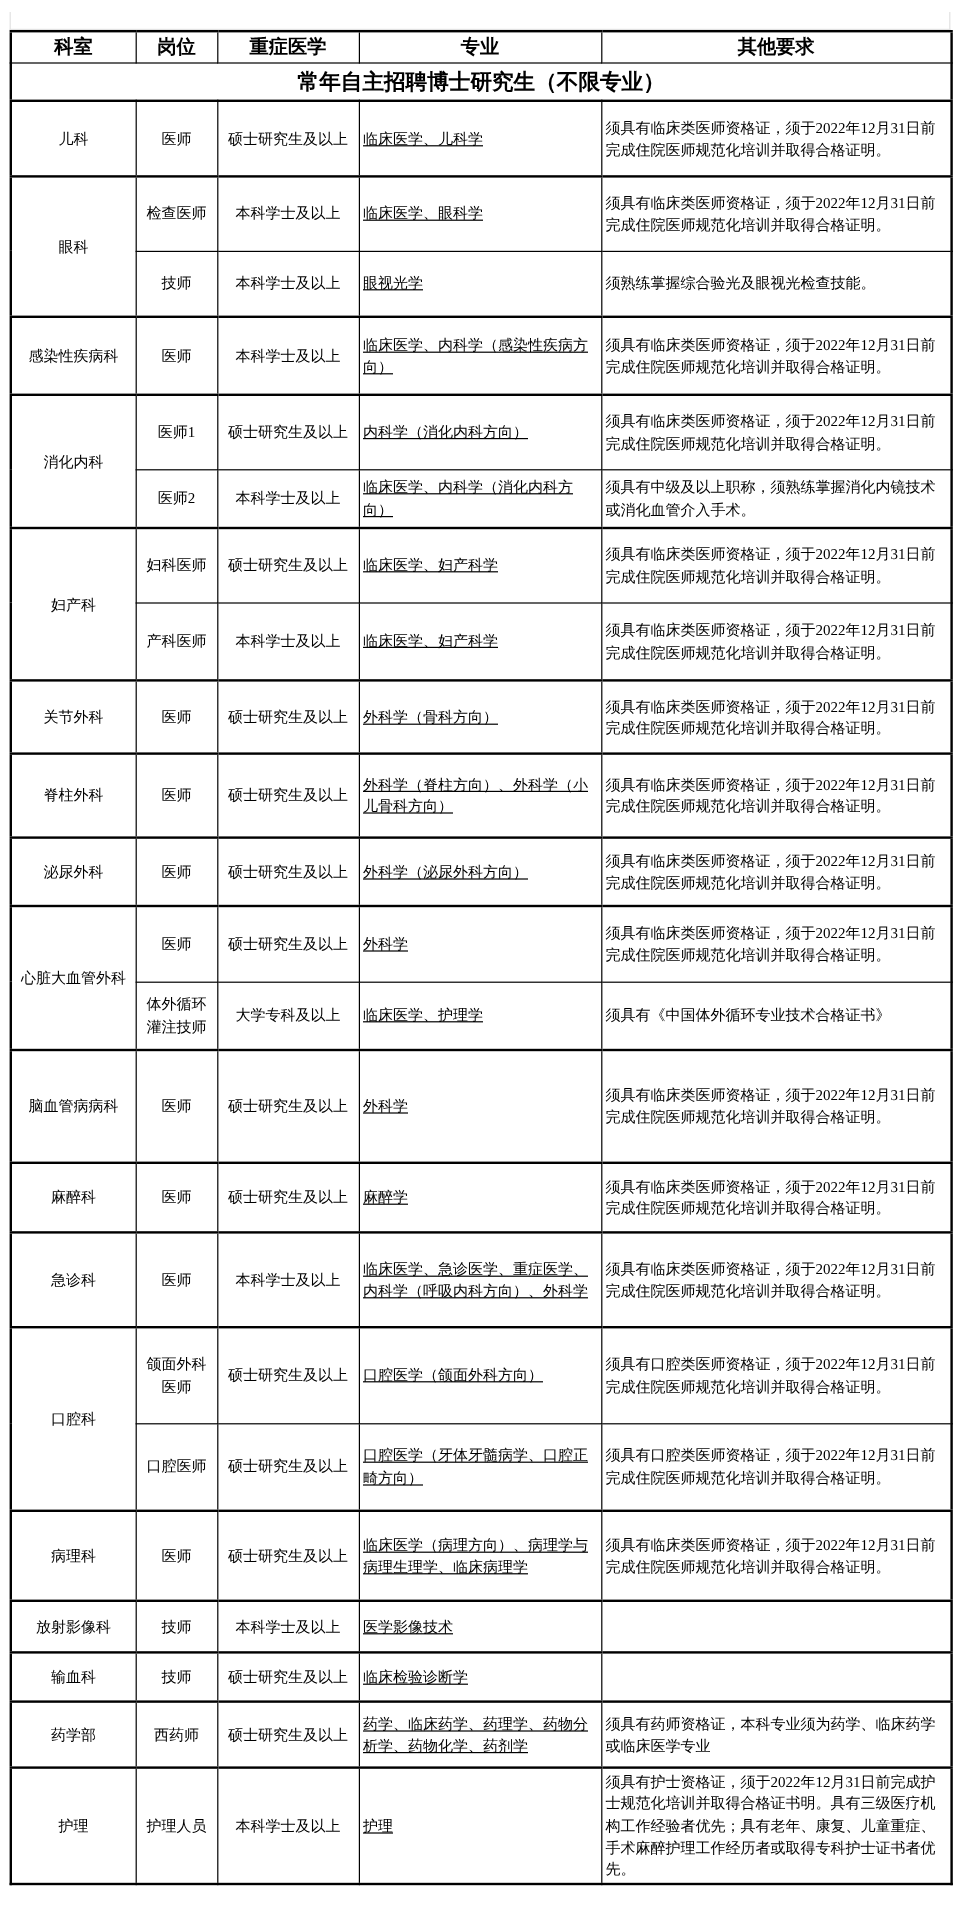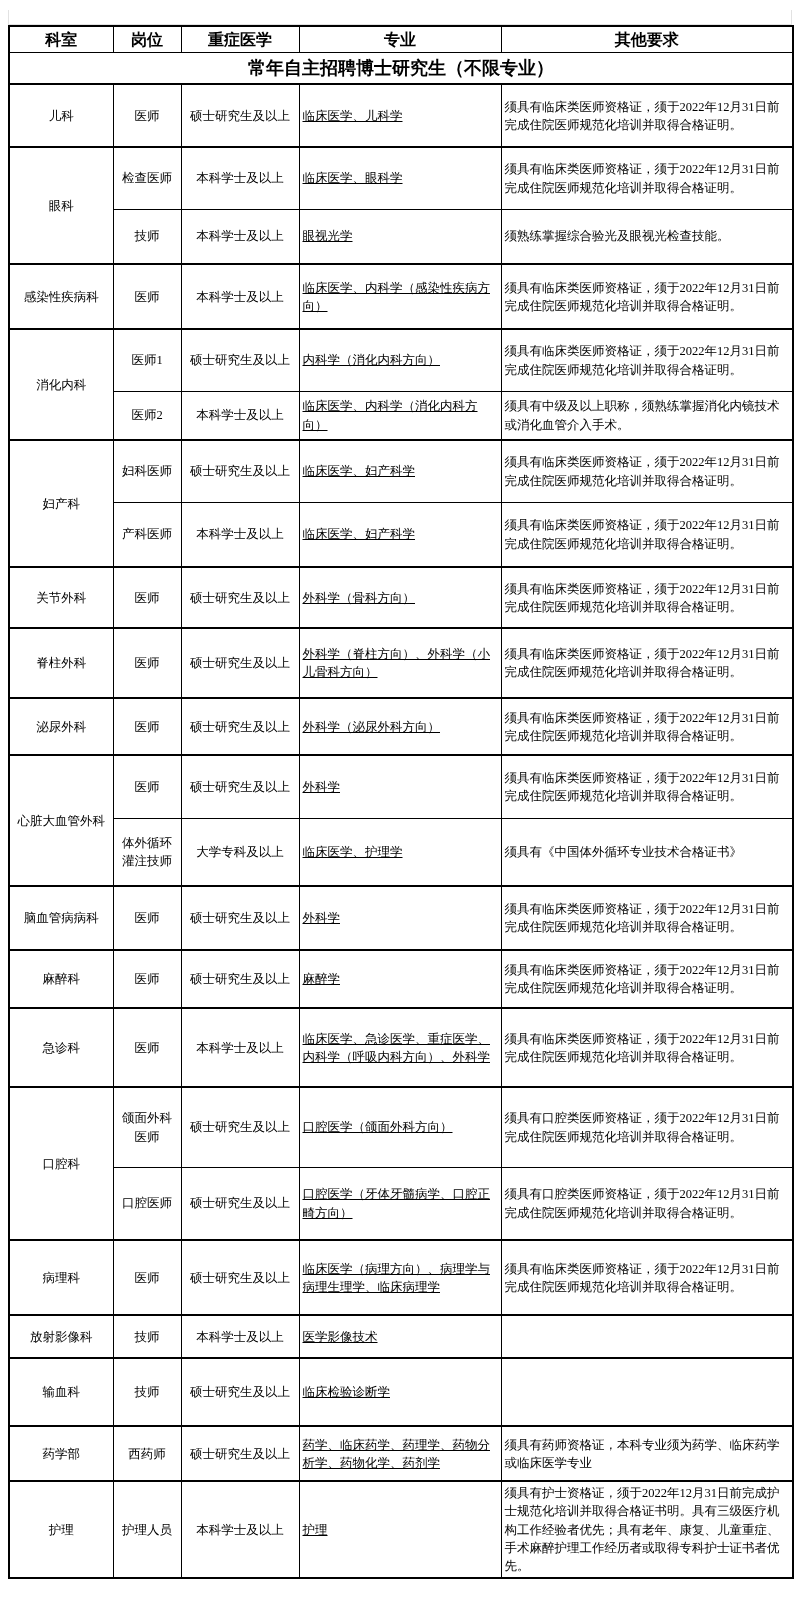--- a/index.html
+++ b/index.html
@@ -168,27 +168,27 @@
           <td class="c-major">外科学（泌尿外科方向）</td>
           <td class="c-req">须具有临床类医师资格证，须于2022年12月31日前完成住院医师规范化培训并取得合格证明。</td>
         </tr>
         <tr class="group-start" style="height: 63px;">
           <td rowspan="2" class="c-dept">心脏大血管外科</td>
           <td class="c-post">医师</td>
           <td class="c-degree">硕士研究生及以上</td>
           <td class="c-major">外科学</td>
           <td class="c-req">须具有临床类医师资格证，须于2022年12月31日前完成住院医师规范化培训并取得合格证明。</td>
         </tr>
-        <tr style="height: 68px;">
+        <tr style="height: 57px;">
           <td class="c-post">体外循环灌注技师</td>
           <td class="c-degree">大学专科及以上</td>
           <td class="c-major">临床医学、护理学</td>
           <td class="c-req">须具有《中国体外循环专业技术合格证书》</td>
         </tr>
-        <tr class="group-start" style="height: 64px;">
+        <tr class="group-start" style="height: 94px;">
           <td rowspan="1" class="c-dept">脑血管病病科</td>
           <td class="c-post">医师</td>
           <td class="c-degree">硕士研究生及以上</td>
           <td class="c-major">外科学</td>
           <td class="c-req">须具有临床类医师资格证，须于2022年12月31日前完成住院医师规范化培训并取得合格证明。</td>
         </tr>
         <tr class="group-start" style="height: 58px;">
           <td rowspan="1" class="c-dept">麻醉科</td>
           <td class="c-post">医师</td>
           <td class="c-degree">硕士研究生及以上</td>
@@ -222,21 +222,21 @@
           <td class="c-major">临床医学（病理方向）、病理学与病理生理学、临床病理学</td>
           <td class="c-req">须具有临床类医师资格证，须于2022年12月31日前完成住院医师规范化培训并取得合格证明。</td>
         </tr>
         <tr class="group-start" style="height: 43px;">
           <td rowspan="1" class="c-dept">放射影像科</td>
           <td class="c-post">技师</td>
           <td class="c-degree">本科学士及以上</td>
           <td class="c-major">医学影像技术</td>
           <td class="c-req"></td>
         </tr>
-        <tr class="group-start" style="height: 68px;">
+        <tr class="group-start" style="height: 41px;">
           <td rowspan="1" class="c-dept">输血科</td>
           <td class="c-post">技师</td>
           <td class="c-degree">硕士研究生及以上</td>
           <td class="c-major">临床检验诊断学</td>
           <td class="c-req"></td>
         </tr>
         <tr class="group-start" style="height: 55px;">
           <td rowspan="1" class="c-dept">药学部</td>
           <td class="c-post">西药师</td>
           <td class="c-degree">硕士研究生及以上</td>

